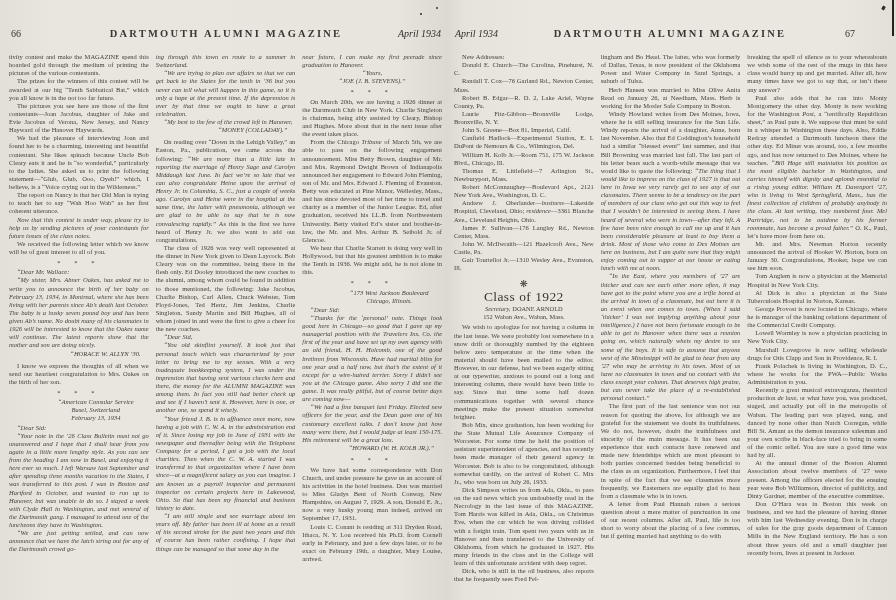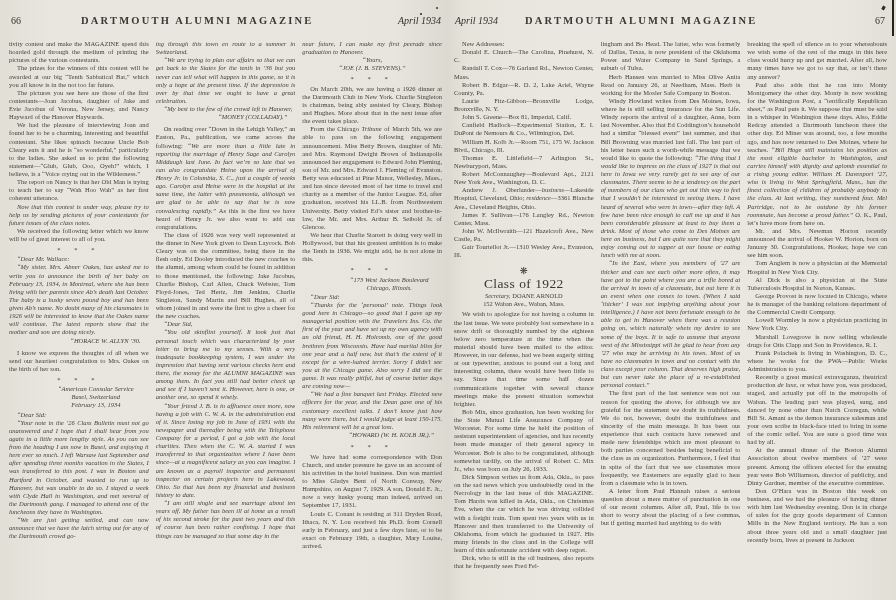--- a/index.html
+++ b/index.html
@@ -3,31 +3,31 @@
 <meta charset="utf-8">
 <style>
   html,body{margin:0;padding:0;}
   body{
     width:896px;height:600px;overflow:hidden;
     background:linear-gradient(90deg,#e2dfd7 0%,#e9e6df 6%,#e8e5de 44%,#dcd9d1 49.9%,#e6e3db 52%,#eae7e0 60%,#eae7e0 93%,#e2dfd7 100%);
     font-family:"Liberation Serif","DejaVu Serif",serif;
     color:#3e3c37;
   }
   .spread{position:relative;width:896px;height:600px;}
-  .page{position:absolute;top:0;height:484px;width:448px;}
+  .page{position:absolute;top:13px;height:484px;width:448px;}
   .page-left{left:0;}
   .page-right{left:448px;}
   .pg-header{
     position:absolute;top:15px;left:0;right:0;height:16px;
     display:flex;align-items:baseline;color:#33312c;
   }
   .page-left .pg-header{padding:0 7px 0 11px;}
   .page-right .pg-header{padding:0 11px 0 7px;}
   .hdr-num{font-size:10px;width:70px;}
-  .hdr-title{flex:1;text-align:left;font-size:10.5px;letter-spacing:2.2px;font-variant:small-caps;font-weight:bold;color:#3a3832;}
+  .hdr-title{flex:1;text-align:center;font-size:10.5px;letter-spacing:2.2px;font-variant:small-caps;font-weight:bold;color:#3a3832;}
   .hdr-date{font-size:10px;font-style:italic;width:70px;}
   .hdr-right{text-align:right;}
   .cols{
     position:absolute;top:40px;bottom:8px;display:flex;gap:7px;
   }
   .page-left .cols{left:9px;right:6px;}
   .page-right .cols{left:6px;right:9px;}
   .col{flex:1 1 0;overflow:hidden;height:552px;}
   .para{
     font-size:6.5px;line-height:8.12px;text-align:justify;text-indent:8px;
@@ -114,21 +114,21 @@
           <div class="para p">We have had some correspondence with Don Church, and under pressure he gave us an account of his activities in the hotel business. Don was married to Miss Gladys Bent of North Conway, New Hampshire, on August 7, 1929. A son, Donald E. Jr., now a very husky young man indeed, arrived on September 17, 1931.</div>
           <div class="para p">Louis C. Conant is residing at 311 Dryden Road, Ithaca, N. Y. Lou received his Ph.D. from Cornell early in February, and just a few days later, or to be exact on February 19th, a daughter, Mary Louise, arrived.</div>
         </div>
       </div>
   </div>
 
   <div class="page page-right">
     <div class="pg-header">
       <span class="hdr-num" style="font-style:italic;">April 1934</span>
       <span class="hdr-title">DARTMOUTH ALUMNI MAGAZINE</span>
-      <span class="hdr-date hdr-right" style="font-style:normal;">67</span>
+      <span class="hdr-date hdr-right" style="font-style:normal;text-align:center;">67</span>
     </div>
     <div class="cols">
         <div class="col">
           <div class="para p">New Addresses:</div>
           <div class="para p">Donald E. Church—The Carolina, Pinehurst, N. C.</div>
           <div class="para p">Randall T. Cox—76 Garland Rd., Newton Center, Mass.</div>
           <div class="para p">Robert B. Edgar—R. D. 2, Lake Ariel, Wayne County, Pa.</div>
           <div class="para p">Laurie Fitz-Gibbon—Bronxville Lodge, Bronxville, N. Y.</div>
           <div class="para p">John S. Greene—Box 81, Imperial, Calif.</div>
           <div class="para p">Canfield Hadlock—Experimental Station, E. I. DuPont de Nemours &amp; Co., Wilmington, Del.</div>

